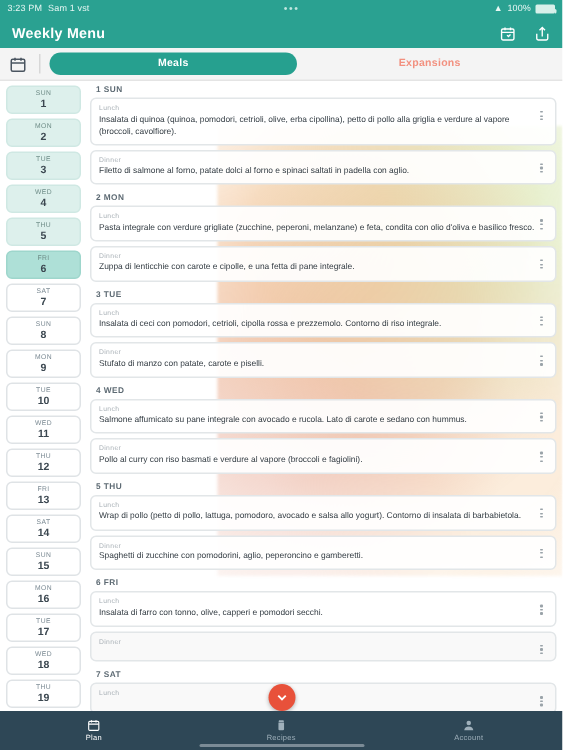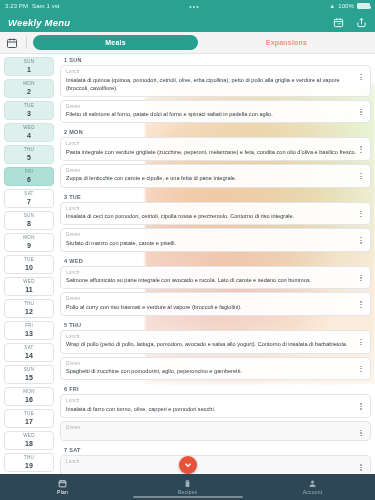--- a/index.html
+++ b/index.html
@@ -40,21 +40,20 @@
     width: 1px; height: 3px; background: #d7f0ea; border-radius: 0 1px 1px 0;
   }
 
   
   .appbar {
     height: 20px; flex: 0 0 20px;
     background: #2aa191;
     display: flex; align-items: center;
     padding: 0 8px;
     color: #ffffff;
-    font-style: italic;
   }
   .appbar-title { font-size: 9.5px; font-weight: bold; letter-spacing: .2px; }
   .appbar-actions { margin-left: auto; display: flex; align-items: center; gap: 12px; }
   .icon-btn { width: 11px; height: 11px; display: block; color:#ffffff; }
   .icon-btn svg { display:block; width:11px; height:11px; }
 
   
   .tabbar {
     height: 22px; flex: 0 0 22px;
     background: #f4f4f4;

